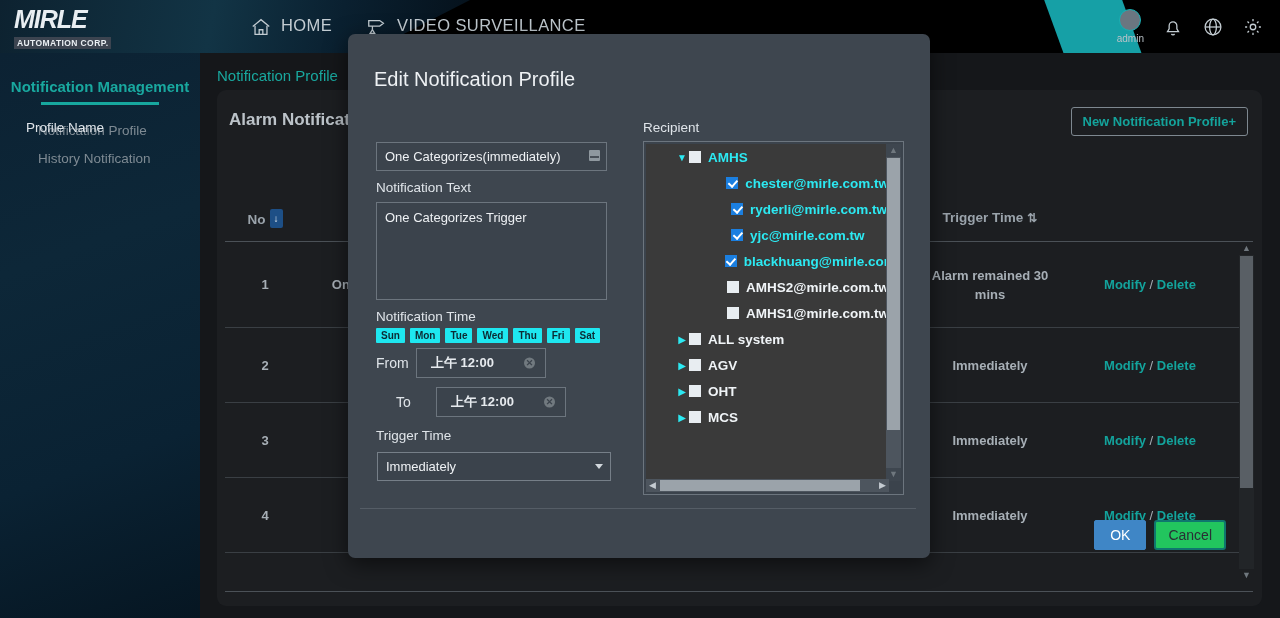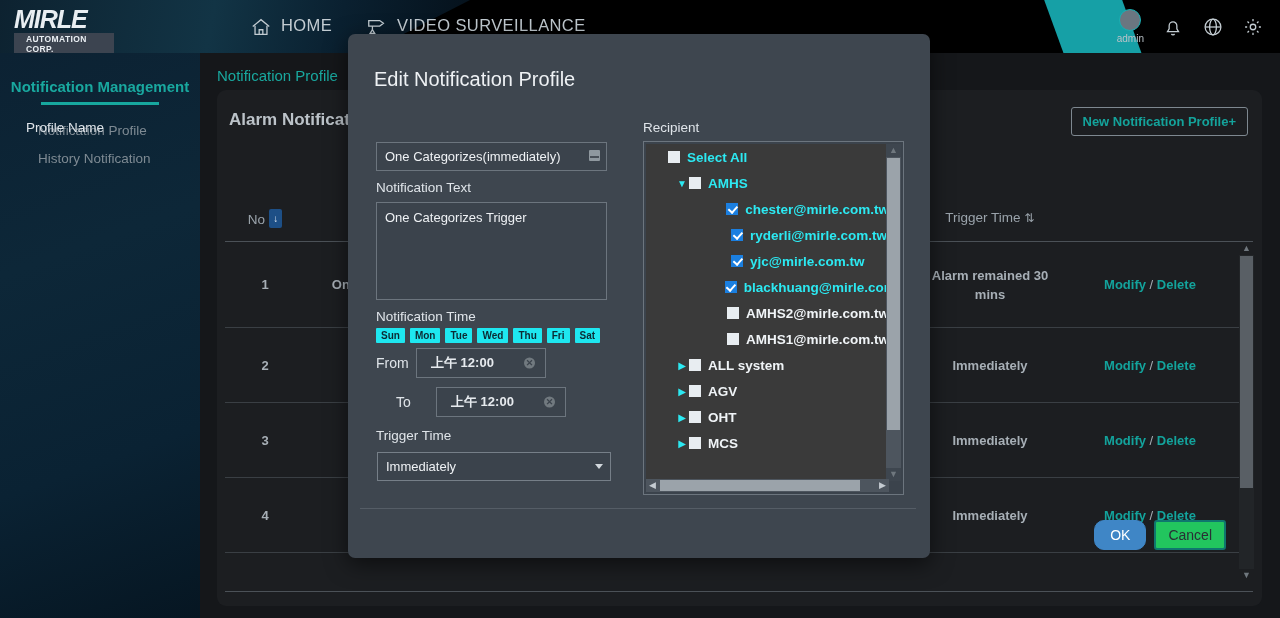--- a/index.html
+++ b/index.html
@@ -31,21 +31,21 @@
     background: #000; transform: skewX(20deg);
   }
   .logo { position: absolute; left: 14px; top: 6px; width: 100px; height: 42px; }
   .logo-main {
     font-family: "Liberation Sans", sans-serif; font-weight: bold;
     font-size: 25px; letter-spacing: -1px; color: #e9eef2; line-height: 26px;
     font-style: italic;
   }
   .logo-sub {
     font-size: 8.5px; letter-spacing: 0.4px; color: #e9eef2;
-    background: #3c4450; display: inline-block; padding: 1px 12px; margin-top: 1px;
+    background: #3c4450; display: inline-block; padding: 1px 3px; margin-top: 1px;
     font-weight: bold;
   }
   .nav { position: absolute; left: 250px; top: 0; height: 53px; display: flex; align-items: center; gap: 34px; }
   .nav-item { display: flex; align-items: flex-start; gap: 9px; cursor: pointer; }
   .nav-label { font-size: 16.5px; color: #c3ccd2; letter-spacing: 0.4px; }
   .nav-ico { width: 22px; height: 22px; display: block; }
   .hdr-right { position: absolute; right: 16px; top: 0; height: 53px; display: flex; align-items: center; gap: 18px; }
   .avatar-wrap { display: flex; flex-direction: column; align-items: center; cursor: pointer; }
   .avatar {
     width: 22px; height: 22px; border-radius: 50%; background: #6b7680;
@@ -81,21 +81,21 @@
   .new-btn {
     position: absolute; right: 14px; top: 17px; padding: 6px 11px;
     border: 1px solid #7e8890; border-radius: 3px; background: transparent;
     color: #14a39b; font-size: 13px; font-weight: bold; cursor: pointer;
   }
   .tbl-head {
     position: absolute; left: 8px; top: 97px; width: 1028px; height: 55px;
     display: flex; align-items: flex-start; border-bottom: 1px solid #4b5157;
   }
   .th {
-    color: #9aa3ab; font-size: 13.5px; font-weight: normal; text-align: center;
+    color: #9aa3ab; font-size: 13.5px; font-weight: bold; text-align: center;
     padding-top: 22px; line-height: 17px;
   }
   .th .sortbadge {
     display: inline-block; background: #1d4f86; color: #dfe8f2; font-size: 10px;
     padding: 1px 4px; border-radius: 2px; margin-left: 4px; vertical-align: 2px;
   }
   .th .sorticon { color: #9aa3ab; font-size: 12px; margin-left: 4px; }
   .tbl-body { position: absolute; left: 8px; top: 152px; width: 1028px; height: 340px; }
   .trow { display: flex; align-items: center; border-bottom: 1px solid #3a3f44; }
   .td { color: #a7afb6; font-size: 13px; font-weight: bold; text-align: center; line-height: 19px; }
@@ -201,21 +201,21 @@
   .tree-vsb .thumb { position: absolute; left: 1px; top: 14px; width: 13px; height: 272px; background: #9ba3aa; }
   .tree-hsb { position: absolute; left: 2px; bottom: 2px; width: 243px; height: 13px; background: #4d555e; }
   .tree-hsb .thumb { position: absolute; left: 14px; top: 1px; width: 200px; height: 11px; background: #9ba3aa; }
   .hsb-arrow { position: absolute; top: 0; width: 13px; height: 13px; color: #c4cbd1; font-size: 9px; text-align: center; line-height: 13px; }
   .hsb-arrow.l { left: 0; } .hsb-arrow.r { right: 0; }
 
   .modal-sep { position: absolute; left: 360px; top: 508px; width: 556px; height: 1px; background: #555d66; }
   .modal-foot { position: absolute; right: 54px; top: 520px; display: flex; gap: 8px; }
   .btn-ok {
     background: #3f86c6; border: 1px solid #3f86c6; color: #fff;
-    font-size: 14px; padding: 5px 15px; border-radius: 10px; cursor: pointer; font-family: inherit;
+    font-size: 14px; padding: 5px 15px; border-radius: 2px; cursor: pointer; font-family: inherit;
   }
   .btn-cancel {
     background: #22c55e; border: 2px solid #0f766e; color: #2a2f35;
     font-size: 14px; padding: 5px 12px; border-radius: 3px; cursor: pointer; font-family: inherit;
   }
 </style>
 </head>
 <body>
 
 <div id="app">
@@ -412,25 +412,20 @@
       <div class="sel-wrap">
         <select class="sel-trigger">
           <option>Immediately</option>
         </select>
         <span class="sel-caret"></span>
       </div>
 
       <div class="m-label lbl-recipient">Recipient</div>
       <div class="tree-box">
         <div class="tree-inner" id="tree-host">
-            <div class="tnode" style="padding-left: 8px;">
-              <span class="arrow blank">▶</span>
-              <span class="cb off"></span>
-              <span class="tlbl cyan">Select All</span>
-            </div>
             <div class="tnode" style="padding-left: 29px;">
               <span class="arrow">▼</span>
               <span class="cb off"></span>
               <span class="tlbl cyan">AMHS</span>
             </div>
             <div class="tnode" style="padding-left: 71px;">
               <span class="arrow blank">▶</span>
               <span class="cb on"></span>
               <span class="tlbl cyan">chester@mirle.com.tw</span>
             </div>

